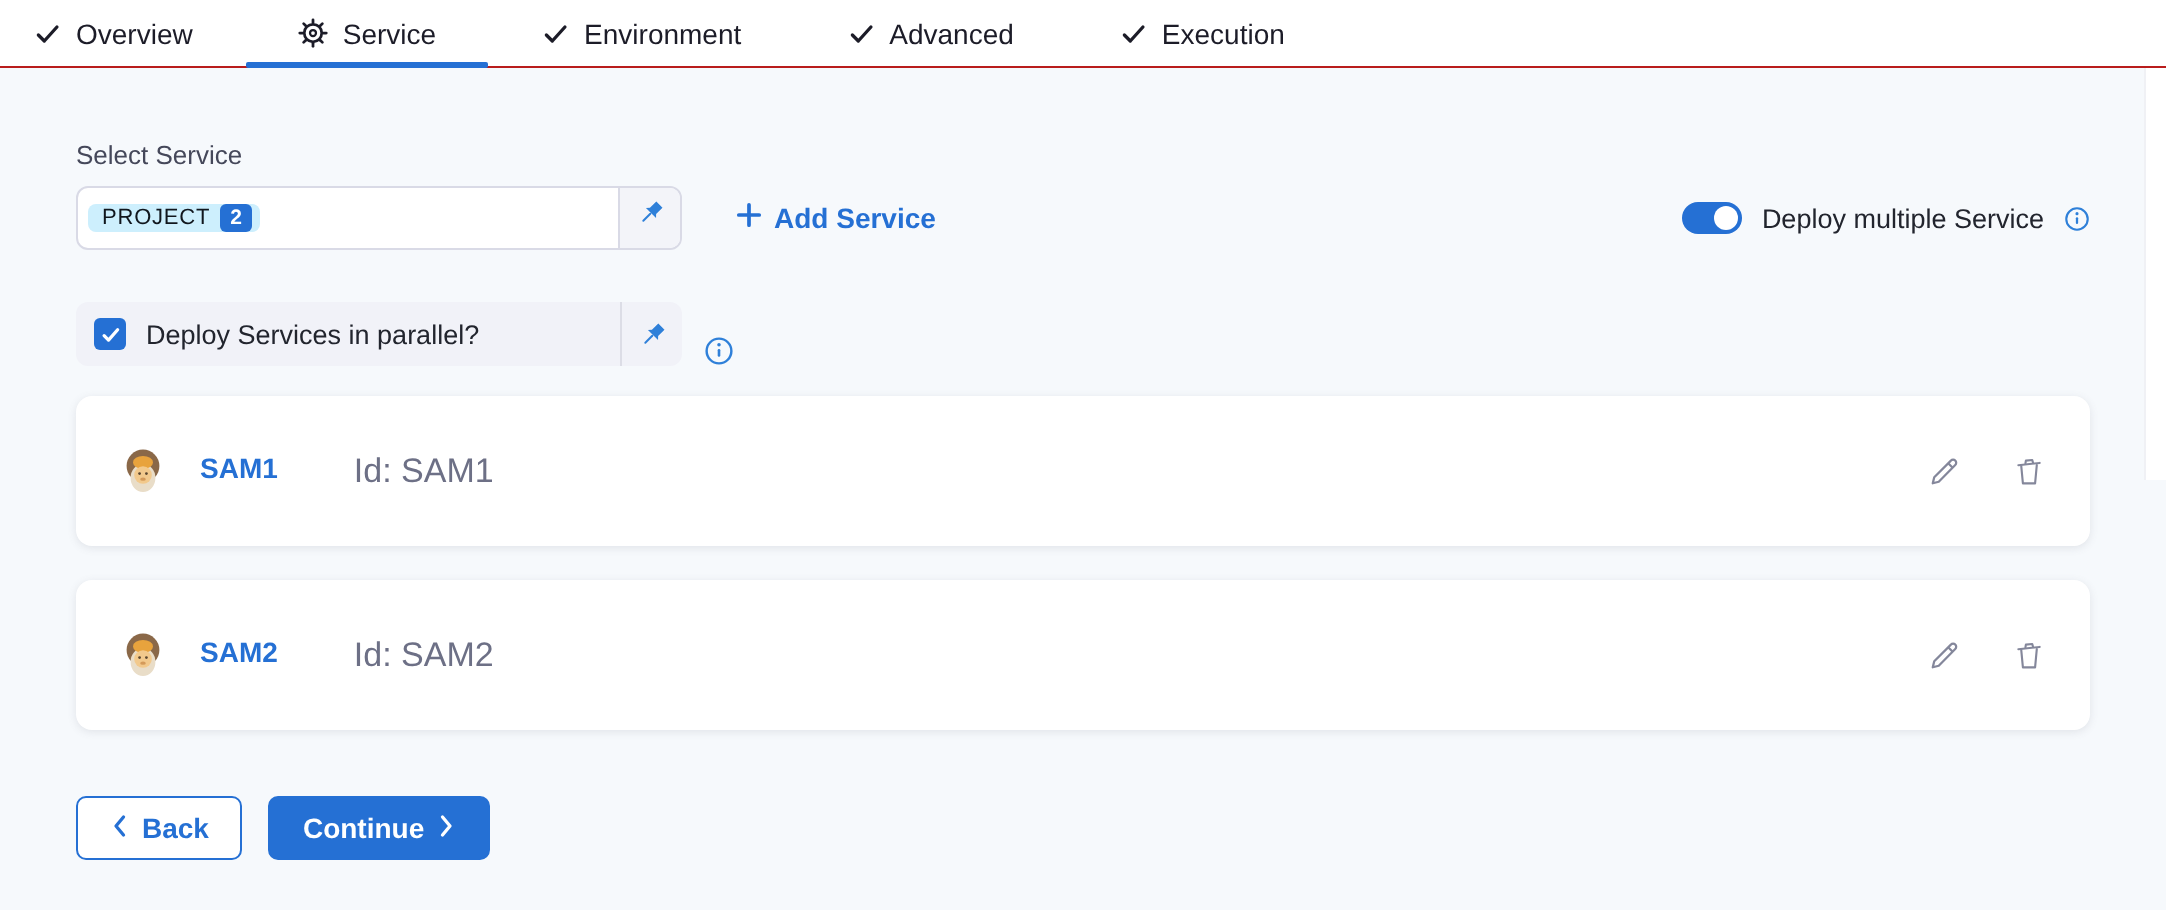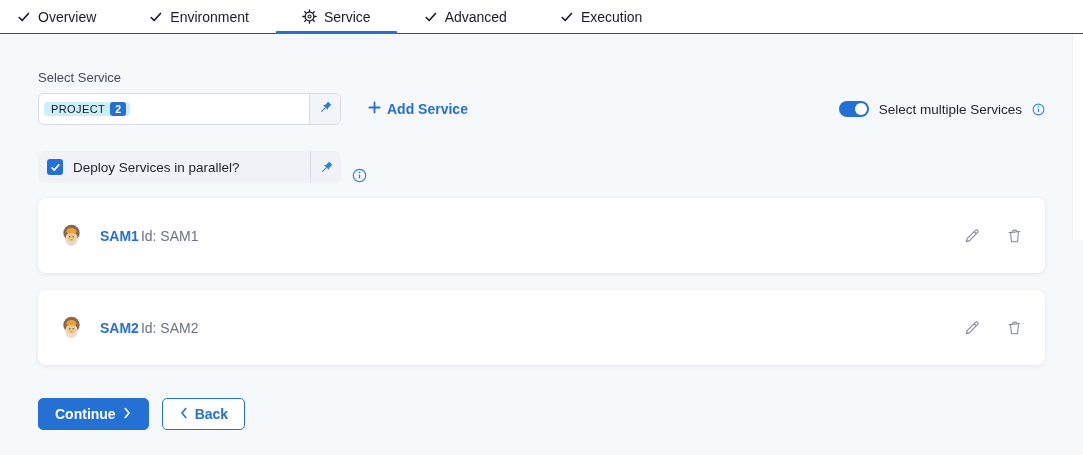--- a/index.html
+++ b/index.html
@@ -86,21 +86,21 @@
   
   .cards { margin-top:15px; display:flex; flex-direction:column; gap:17px; }
   .card {
     background:#fff; border-radius:8px; height:75px;
     box-shadow:0 1px 4px rgba(96,97,112,.14); display:flex; align-items:center;
     padding:0 22px 0 20px;
   }
   .avatar { width:27px; height:27px; flex:none; }
   .card-text { margin-left:15px; display:flex; flex-direction:row; gap:2px; }
   .svc-name { color:#2570d4; font-size:14px; font-weight:600; cursor:pointer; text-decoration:none; }
-  .svc-id { color:#6d7086; font-size:14px; }
+  .svc-id { color:#6d7086; font-size:17px;margin-left:36px; }
   .card-actions { margin-left:auto; display:flex; align-items:center; gap:25px; }
   .icon-btn { background:none; border:none; cursor:pointer; display:flex; padding:0; }
   
   .footer { margin-top:33px; display:flex; align-items:center; gap:13px; }
   .btn {
     height:32px; border-radius:5px; font-size:14px; font-weight:700;
     display:flex; align-items:center; gap:7px; padding:0 16px;
     cursor:pointer; font-family:inherit;
   }
   .btn-back { background:#fff; border:1.5px solid #2570d4; color:#2570d4; }
@@ -115,47 +115,47 @@
 <body>
 
 <nav class="tabbar">
   <div class="tab">
     <span class="t-icon">
       <svg width="14" height="14" viewBox="0 0 16 16">
           <path d="M2.5 8.6l3.4 3.4 7.2-8" stroke="#1c1c28" stroke-width="1.9" fill="none" stroke-linecap="round" stroke-linejoin="round"></path>
         </svg>
     </span>
     <span>Overview</span>
-  </div>
-  <div class="tab">
-    <span class="t-icon">
-      <svg width="14" height="14" viewBox="0 0 16 16">
-          <path d="M2.5 8.6l3.4 3.4 7.2-8" stroke="#1c1c28" stroke-width="1.9" fill="none" stroke-linecap="round" stroke-linejoin="round"></path>
-        </svg>
-    </span>
-    <span>Environment</span>
   </div>
   <div class="tab active">
     <span class="t-icon">
       <svg width="15" height="15" viewBox="0 0 24 24" fill="none" stroke="#1c1c28">
         <circle cx="12" cy="12" r="7" stroke-width="2.2"></circle>
         <circle cx="12" cy="12" r="2.4" stroke-width="1.8"></circle>
         <g stroke-width="2.2" stroke-linecap="round">
           <line x1="20.2" y1="12" x2="22.6" y2="12"></line>
             <line x1="3.8" y1="12" x2="1.4" y2="12"></line>
           <line x1="12" y1="20.2" x2="12" y2="22.6"></line>
             <line x1="12" y1="3.8" x2="12" y2="1.4"></line>
           <line x1="17.8" y1="17.8" x2="19.5" y2="19.5"></line>
             <line x1="6.2" y1="6.2" x2="4.5" y2="4.5"></line>
           <line x1="17.8" y1="6.2" x2="19.5" y2="4.5"></line>
             <line x1="6.2" y1="17.8" x2="4.5" y2="19.5"></line>
         </g>
       </svg>
     </span>
     <span>Service</span>
+  </div>
+  <div class="tab">
+    <span class="t-icon">
+      <svg width="14" height="14" viewBox="0 0 16 16">
+          <path d="M2.5 8.6l3.4 3.4 7.2-8" stroke="#1c1c28" stroke-width="1.9" fill="none" stroke-linecap="round" stroke-linejoin="round"></path>
+        </svg>
+    </span>
+    <span>Environment</span>
   </div>
   <div class="tab">
     <span class="t-icon">
       <svg width="14" height="14" viewBox="0 0 16 16">
           <path d="M2.5 8.6l3.4 3.4 7.2-8" stroke="#1c1c28" stroke-width="1.9" fill="none" stroke-linecap="round" stroke-linejoin="round"></path>
         </svg>
     </span>
     <span>Advanced</span>
   </div>
   <div class="tab">
@@ -198,21 +198,21 @@
             <path d="M7 1.5v11M1.5 7h11" stroke="#2570d4" stroke-width="2" stroke-linecap="round"></path>
           </svg>
       </span>
       <span>Add Service</span>
     </button>
 
     <div class="toggle-group">
       <div class="toggle">
         <span class="knob"></span>
       </div>
-      <span class="toggle-label">Select multiple Services</span>
+      <span class="toggle-label">Deploy multiple Service</span>
       <span class="info-badge">
         <svg width="13" height="13" viewBox="0 0 16 16">
           <circle cx="8" cy="8" r="6.6" fill="none" stroke="#2f80d9" stroke-width="1.3"></circle>
           <rect x="7.3" y="6.9" width="1.4" height="4.2" rx="0.7" fill="#2f80d9"></rect>
           <circle cx="8" cy="4.7" r="0.95" fill="#2f80d9"></circle>
         </svg>
       </span>
     </div>
   </div>
 
@@ -307,32 +307,32 @@
               <path d="M9.5 5.8l.3-1.8 4.5-.5.5 1.8"></path>
             <path d="M6.5 7.5l1.2 12.5h8.6l1.2-12.9"></path>
           </svg>
         </button>
       </span>
     </div>
 
   </div>
 
   <div class="footer">
+    <button class="btn btn-back">
+      <span>
+        <svg width="9" height="12" viewBox="0 0 10 16">
+            <path d="M8 2L3 8l5 6" stroke="#2570d4" stroke-width="2.2" fill="none" stroke-linecap="round" stroke-linejoin="round"></path>
+          </svg>
+      </span>
+      <span>Back</span>
+    </button>
     <button class="btn btn-continue">
       <span>Continue</span>
       <span>
         <svg width="9" height="12" viewBox="0 0 10 16">
             <path d="M2 2l5 6-5 6" stroke="#ffffff" stroke-width="2.2" fill="none" stroke-linecap="round" stroke-linejoin="round"></path>
           </svg>
       </span>
     </button>
-    <button class="btn btn-back">
-      <span>
-        <svg width="9" height="12" viewBox="0 0 10 16">
-            <path d="M8 2L3 8l5 6" stroke="#2570d4" stroke-width="2.2" fill="none" stroke-linecap="round" stroke-linejoin="round"></path>
-          </svg>
-      </span>
-      <span>Back</span>
-    </button>
   </div>
 
   <div class="scroll-thumb"></div>
 </main>
 
 </body></html>

